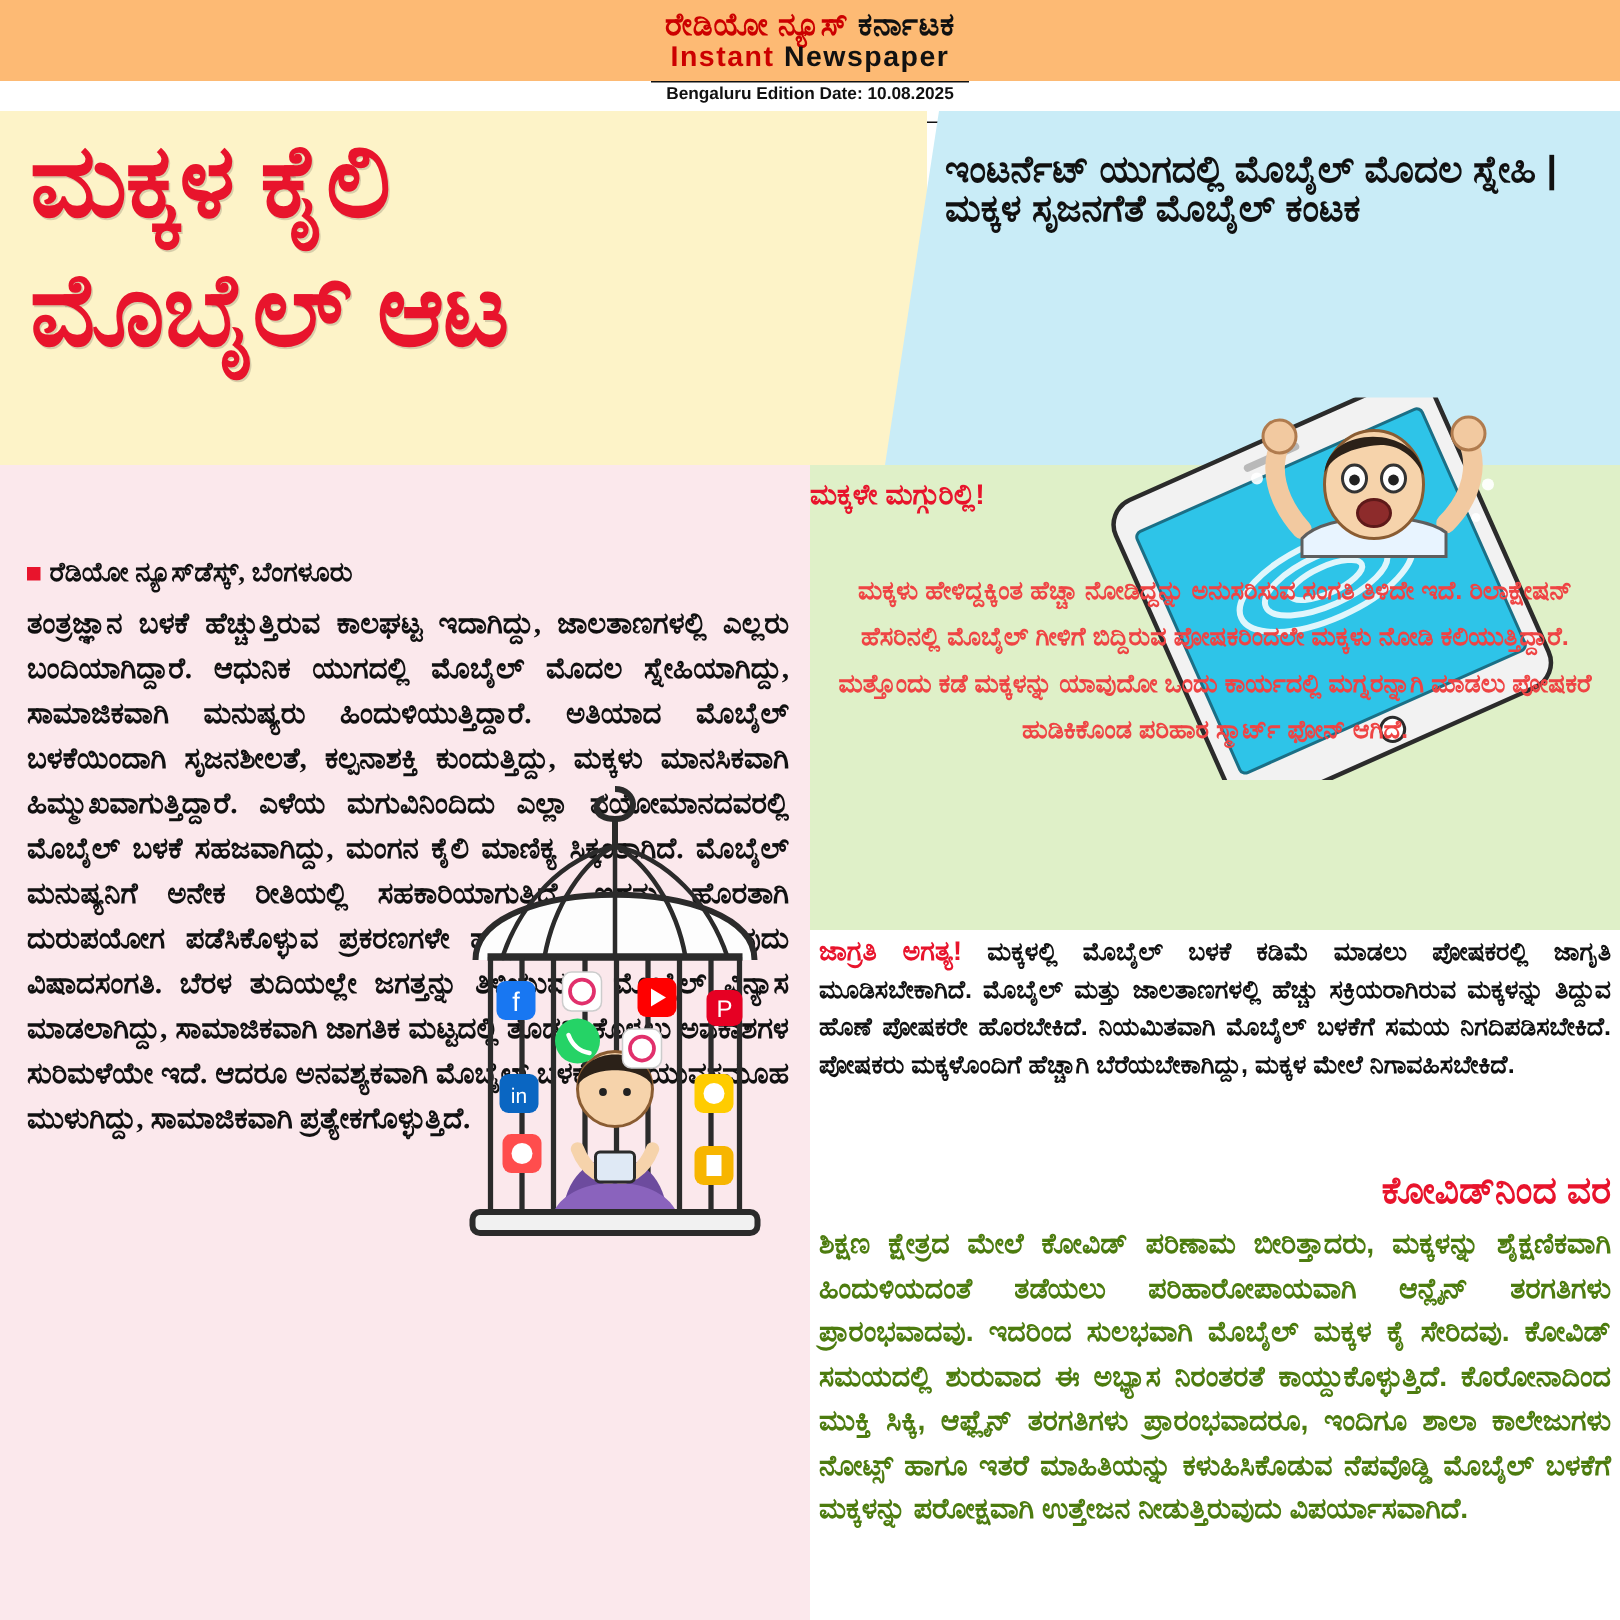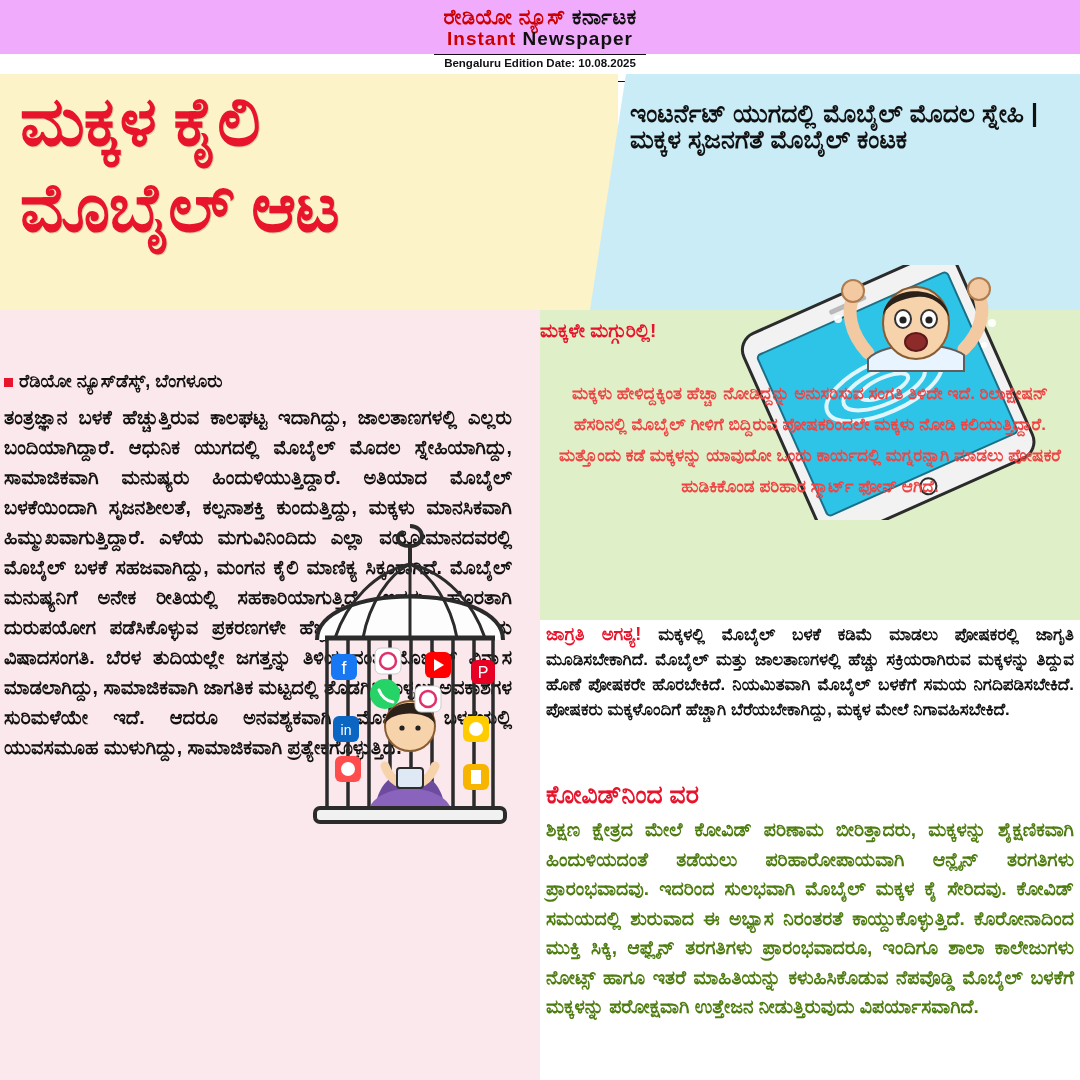--- a/index.html
+++ b/index.html
@@ -8,21 +8,21 @@
     width: 1080px; height: 1080px;
     font-family: "Liberation Sans", sans-serif;
     background: #ffffff;
     overflow: hidden;
     position: relative;
   }
 
   
   #masthead {
     position: absolute; top: 0; left: 0; width: 1080px; height: 54px;
-    background: #f0abfc;
+    background: #fdba74;
     text-align: center;
   }
   #masthead-line1 {
     font-size: 21px; font-weight: bold; color: #111; letter-spacing: .5px;
     padding-top: 5px; line-height: 24px;
   }
   #masthead-line1 .red { color: #cc0000; }
   #masthead-line2 {
     font-size: 19px; font-weight: bold; color: #111; line-height: 20px;
     letter-spacing: 1px;
@@ -77,22 +77,22 @@
     background: #dff0c8;
   }
   
   #panel-right-white {
     position: absolute; left: 540px; top: 620px; width: 540px; height: 460px;
     background: #ffffff;
   }
 
   
   #left-col {
-    position: absolute; left: 4px; top: 366px; width: 508px;
-    color: #111; font-size: 19.5px; line-height: 30px; font-weight: 600;
+    position: absolute; left: 18px; top: 366px; width: 508px;
+    color: #111; font-size: 19.5px; line-height: 30px; font-weight: 600; font-family: Liberation Serif, serif;
   }
   #left-byline {
     font-size: 18px; font-weight: bold; margin-bottom: 6px;
   }
   #left-byline .sq {
     display: inline-block; width: 9px; height: 9px; background: #e8142c;
     margin-right: 6px;
   }
   #left-text { text-align: justify; }
 
@@ -122,21 +122,21 @@
   #alert-box {
     position: absolute; left: 546px; top: 622px; width: 528px;
     color: #111; font-size: 16.8px; line-height: 25px; font-weight: 600;
     text-align: justify;
   }
   #alert-box .alert-head { color: #e8142c; font-weight: bold; font-size: 18px; }
 
   
   #covid-head {
     position: absolute; left: 546px; top: 780px; width: 528px;
-    color: #e8142c; font-weight: bold; font-size: 25px;
+    color: #e8142c; font-weight: bold; font-size: 25px; text-align: right;
   }
   #covid-body {
     position: absolute; left: 546px; top: 815px; width: 528px;
     color: #4d7c0f; font-size: 19px; line-height: 29.5px; font-weight: 600;
     text-align: justify;
   }
 </style>
 </head>
 <body>
 

